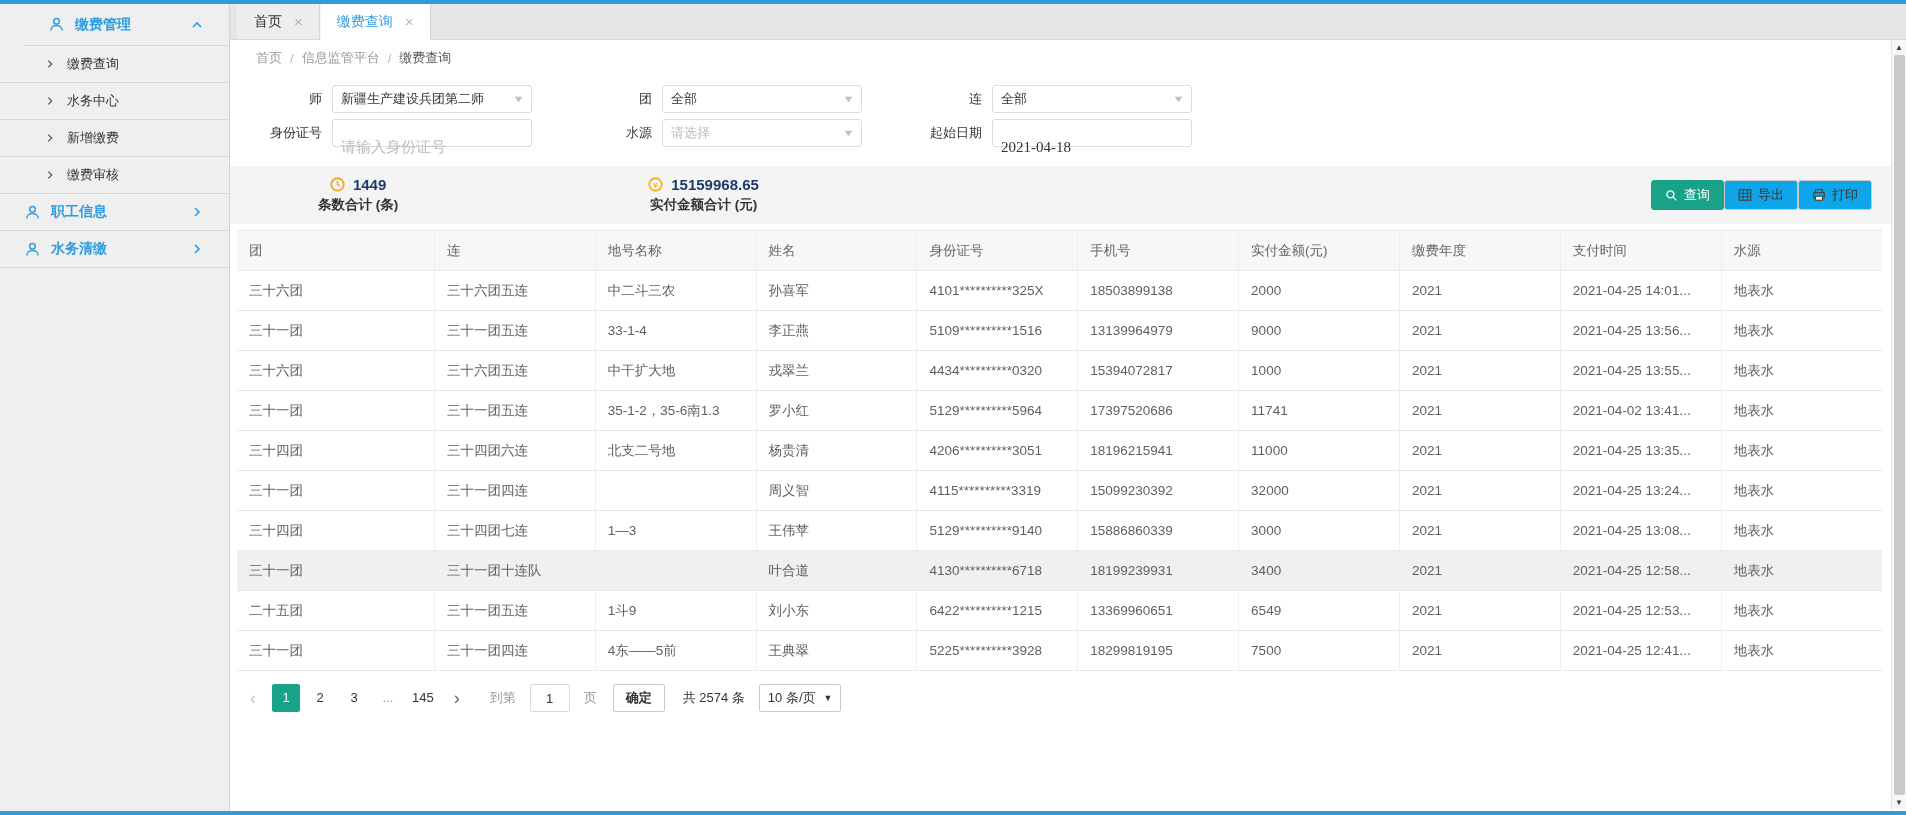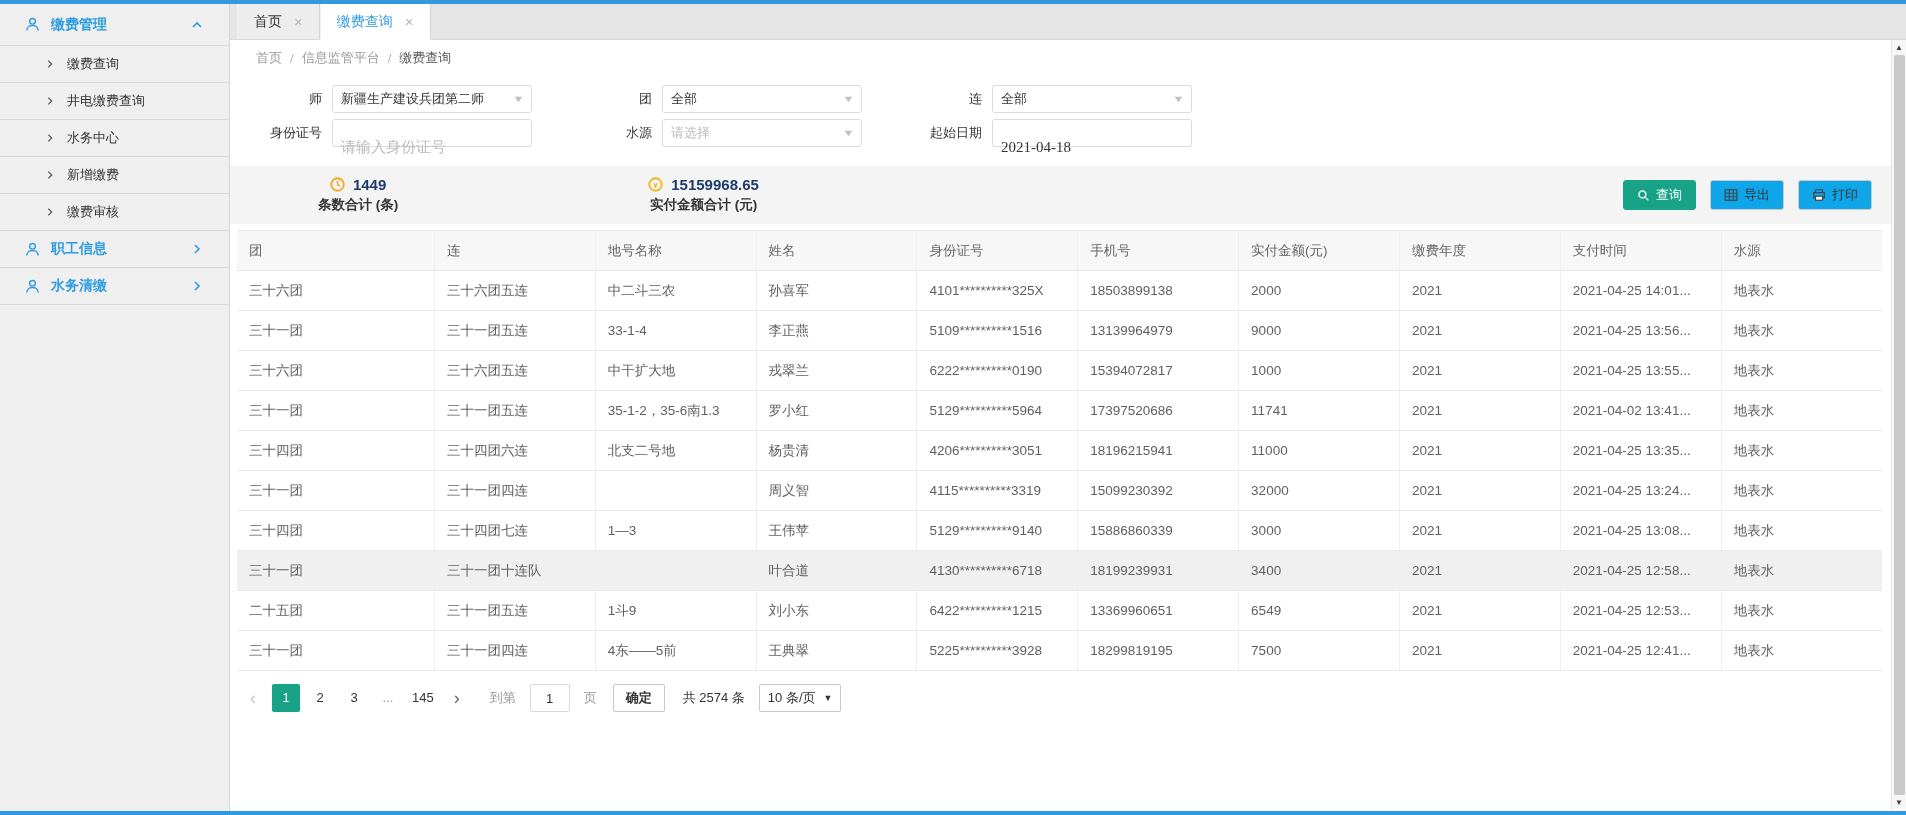--- a/index.html
+++ b/index.html
@@ -12,21 +12,21 @@
   .app { display:flex; height:811px; }
 
   
   .sidebar { width:230px; background:#efefef; border-right:1px solid #d5d5d5; flex:none; }
   .side-item { height:37px; display:flex; align-items:center; border-bottom:1px solid #d8d8d8; cursor:pointer; }
   .side-item.parent { padding-left:24px; }
   .side-item.parent .lbl { color:#2d9ce0; font-weight:bold; font-size:14px; margin-left:10px; }
   .side-item.parent .chev { margin-left:auto; margin-right:26px; display:flex; }
   .side-item.child { padding-left:45px; }
   .side-item.child .lbl { color:#333; font-size:13px; margin-left:12px; }
-  .side-item:first-child { height:42px; }
+  .side-item:first-child { height:42px;margin-left:24px; }
 
   
   .main { flex:1; display:flex; flex-direction:column; background:#fff; position:relative; min-width:0; }
 
   .tabbar { height:36px; background:#e5e5e5; display:flex; align-items:stretch; padding-left:7px; border-bottom:1px solid #d9d9d9; flex:none; }
   .tab { display:flex; align-items:center; padding:0 16px; font-size:14px; border-right:1px solid #d5d5d5; border-left:1px solid #f2f2f2; cursor:pointer; }
   .tab.inactive { background:#ededed; color:#333; }
   .tab.active { background:#fff; color:#2d9ce0; margin-bottom:-1px; border-bottom:1px solid #fff; }
   .tab .close { margin-left:12px; color:#b5b5b5; font-size:15px; line-height:1; }
 
@@ -47,21 +47,21 @@
   .field input { border:none; outline:none; width:100%; font-size:15px; color:#333; font-family:Liberation Serif, serif; background:transparent;margin-top:28px; }
   .field input::placeholder { color:#bbb; }
 
   
   .statsbar { height:58px; background:#f4f4f4; display:flex; align-items:center; margin-top:8px; flex:none; padding-right:34px; }
   .stat { display:flex; flex-direction:column; align-items:center; margin-left:88px; }
   .stat.money { margin-left:250px; }
   .stat .line1 { display:flex; align-items:center; gap:8px; }
   .stat .num { font-weight:bold; color:#1f3a68; font-size:15px; }
   .stat .cap { color:#333; font-size:13.5px; margin-top:3px;font-weight:bold; }
-  .btns { margin-left:auto; display:flex; gap:14px; }
+  .btns { margin-left:auto; display:flex; gap:0; }
   .btn { height:30px; display:flex; align-items:center; gap:6px; padding:0 13px; border-radius:3px; font-size:13px; cursor:pointer; }
   .btn.primary { background:#18a389; color:#fff; border:1px solid #18a389; }
   .btn.plain { background:#0ea5e9; color:#333; border:1px solid #c9c9c9; }
 
   
   .tablewrap { margin:6px 24px 0 7px; flex:none; }
   table { width:100%; border-collapse:collapse; table-layout:fixed; border-top:1px solid #e9e9e9; }
   th, td { height:40px; padding:0 0 0 12px; text-align:left; font-weight:normal; font-size:13.5px;
            border-bottom:1px solid #e9e9e9; border-right:1px solid #efefef; overflow:hidden; white-space:nowrap; text-overflow:ellipsis; }
   th { background:#f7f7f7; color:#666; }
@@ -123,28 +123,20 @@
           </svg>
         </span>
       <span class="lbl">缴费查询</span>
     </div>
     <div class="side-item child">
       <span>
           <svg width="10" height="10" viewBox="0 0 12 12">
             <path d="M4 2l4 4-4 4" fill="none" stroke="#555" stroke-width="1.5"></path>
           </svg>
         </span>
-      <span class="lbl">井电缴费查询</span>
-    </div>
-    <div class="side-item child">
-      <span>
-          <svg width="10" height="10" viewBox="0 0 12 12">
-            <path d="M4 2l4 4-4 4" fill="none" stroke="#555" stroke-width="1.5"></path>
-          </svg>
-        </span>
       <span class="lbl">水务中心</span>
     </div>
     <div class="side-item child">
       <span>
           <svg width="10" height="10" viewBox="0 0 12 12">
             <path d="M4 2l4 4-4 4" fill="none" stroke="#555" stroke-width="1.5"></path>
           </svg>
         </span>
       <span class="lbl">新增缴费</span>
     </div>
@@ -350,21 +342,21 @@
               <td>9000</td>
               <td>2021</td>
               <td>2021-04-25 13:56...</td>
               <td>地表水</td>
             </tr>
             <tr>
               <td>三十六团</td>
               <td>三十六团五连</td>
               <td>中干扩大地</td>
               <td>戎翠兰</td>
-              <td>6222**********0190</td>
+              <td>4434**********0320</td>
               <td>15394072817</td>
               <td>1000</td>
               <td>2021</td>
               <td>2021-04-25 13:55...</td>
               <td>地表水</td>
             </tr>
             <tr>
               <td>三十一团</td>
               <td>三十一团五连</td>
               <td>35-1-2，35-6南1.3</td>

